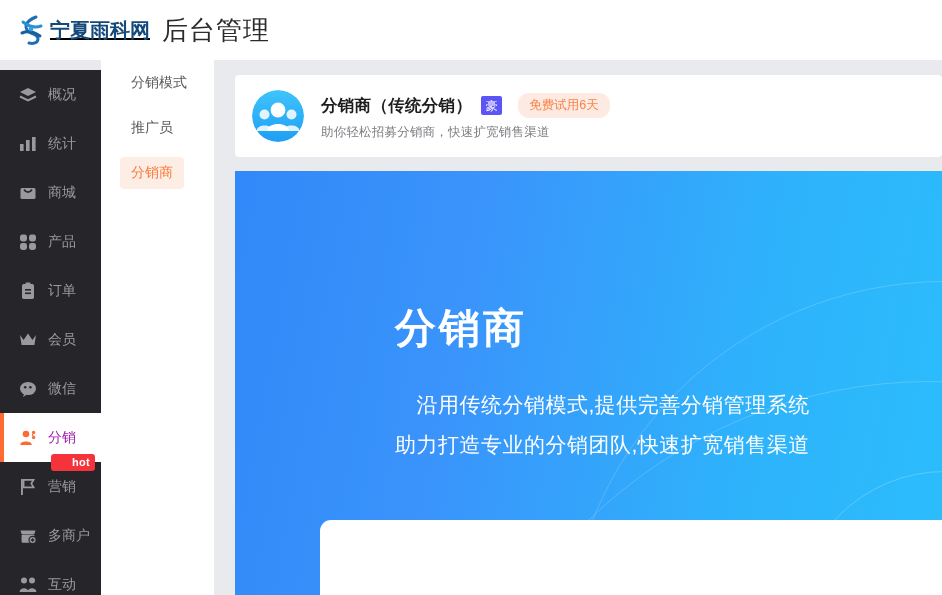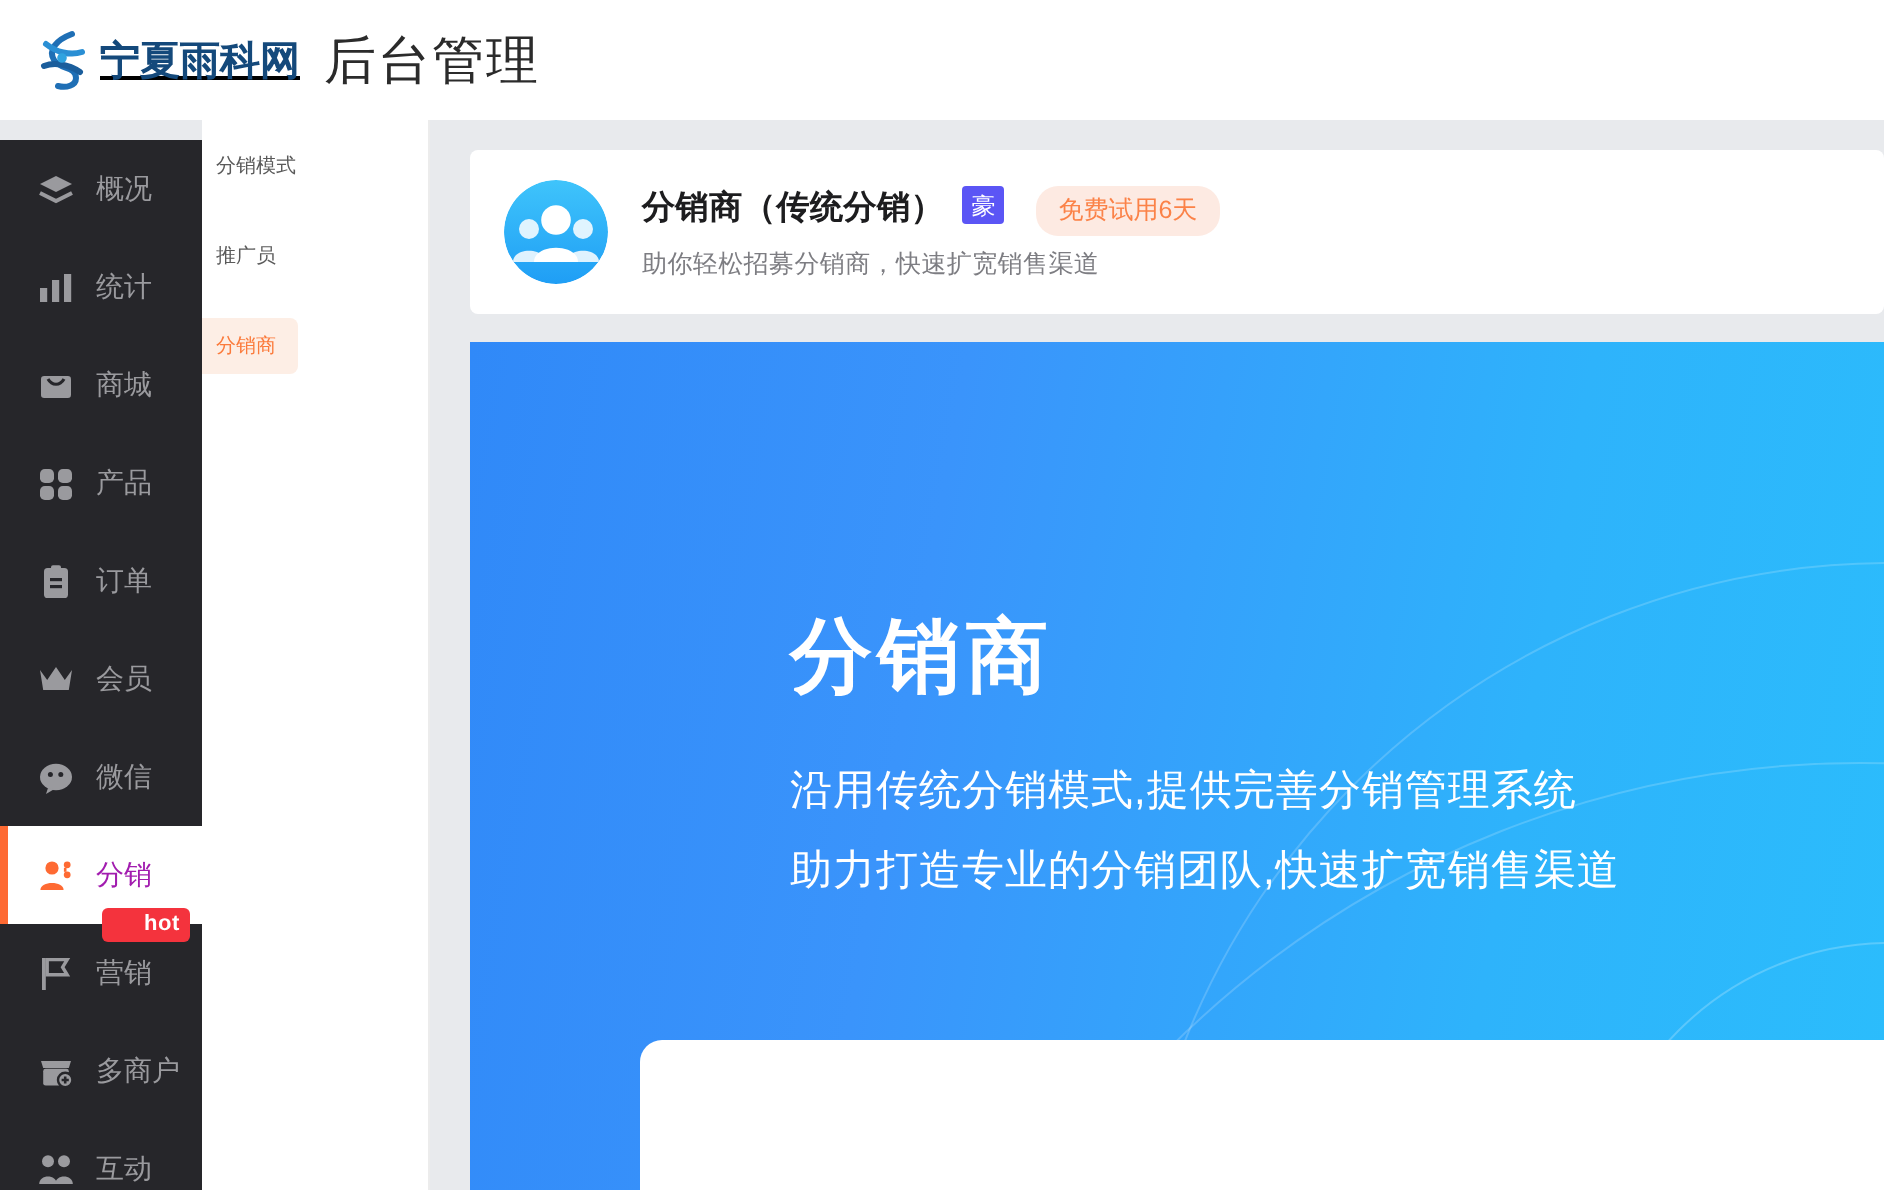--- a/index.html
+++ b/index.html
@@ -76,22 +76,22 @@
   #subnav {
     position: absolute; left: 101px; top: 60px;
     width: 114px; height: 535px;
     background: #ffffff;
     border-right: 1px solid #ececec;
     overflow: hidden;
   }
   .sub-item {
     height: 45px;
     display: flex; align-items: center;
-    padding-left: 7px;
-    font-size: 10px;
+    padding-left: 30px;
+    font-size: 14px;
     color: #5a5a5a;
   }
   .sub-item .pill {
     display: inline-block;
     padding: 7px 11px;
     border-radius: 4px;
     margin-left: -11px;
   }
   .sub-item.active .pill {
     background: #fdeee5;
@@ -115,21 +115,21 @@
     display: flex; align-items: center;
     padding-left: 17px;
   }
   #info-avatar {
     width: 52px; height: 52px; flex: 0 0 52px;
     border-radius: 50%;
     margin-right: 17px;
     overflow: hidden;
   }
   #info-texts { padding-top: 2px; }
-  #info-title-row { display: flex; align-items: flex-start; }
+  #info-title-row { display: flex; align-items: center; }
   #info-title {
     font-size: 16.5px; font-weight: bold; color: #1d1d1f; letter-spacing: .3px;
   }
   #info-tag-icon {
     width: 21px; height: 19px;
     background: #5b55f5;
     border-radius: 2px;
     margin-left: 9px;
     display: flex; align-items: center; justify-content: center;
     color: #fff; font-size: 12px; line-height: 1;
@@ -169,21 +169,21 @@
   #arc2 { width: 980px; height: 980px; left: 205px; top: 210px; }
   #arc3 { width: 300px; height: 300px; left: 560px; top: 300px; border-color: rgba(255,255,255,0.22); }
 
   #hero-text { position: absolute; left: 160px; top: 130px; }
   #hero-h1 {
     font-size: 41px; font-weight: bold; color: #fff; letter-spacing: 3px;
   }
   #hero-p1, #hero-p2 {
     font-size: 21px; color: #ffffff; letter-spacing: .5px;
   }
-  #hero-p1 { margin-top: 25px; }
+  #hero-p1 { margin-top: 35px; text-align: right; }
   #hero-p2 { margin-top: 12px; }
 
   
   #panel {
     position: absolute;
     left: 85px; top: 349px;
     width: 640px; height: 120px;
     background: #ffffff;
     border-radius: 11px;
   }

